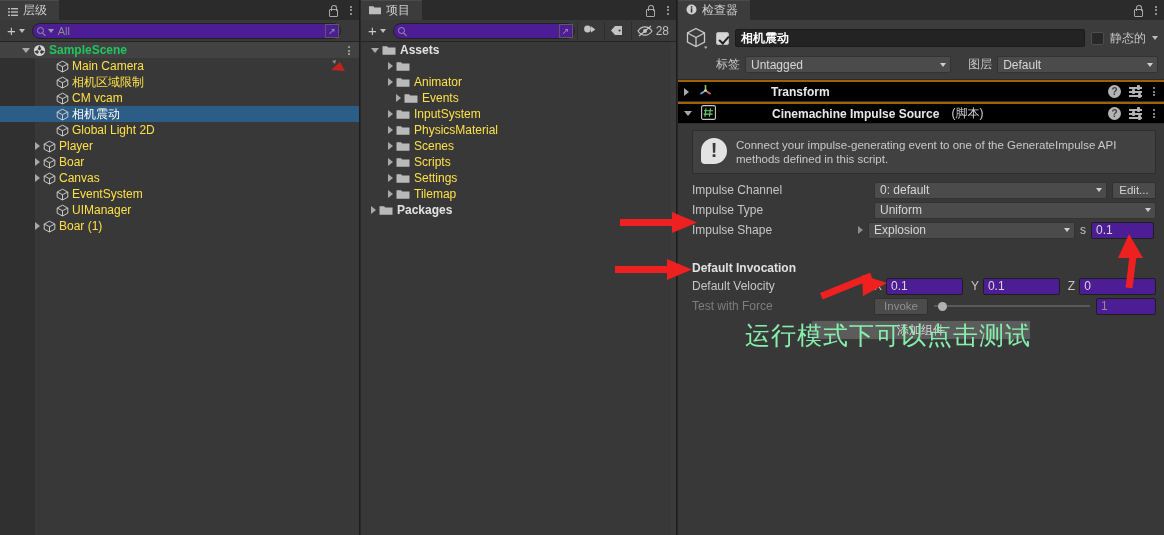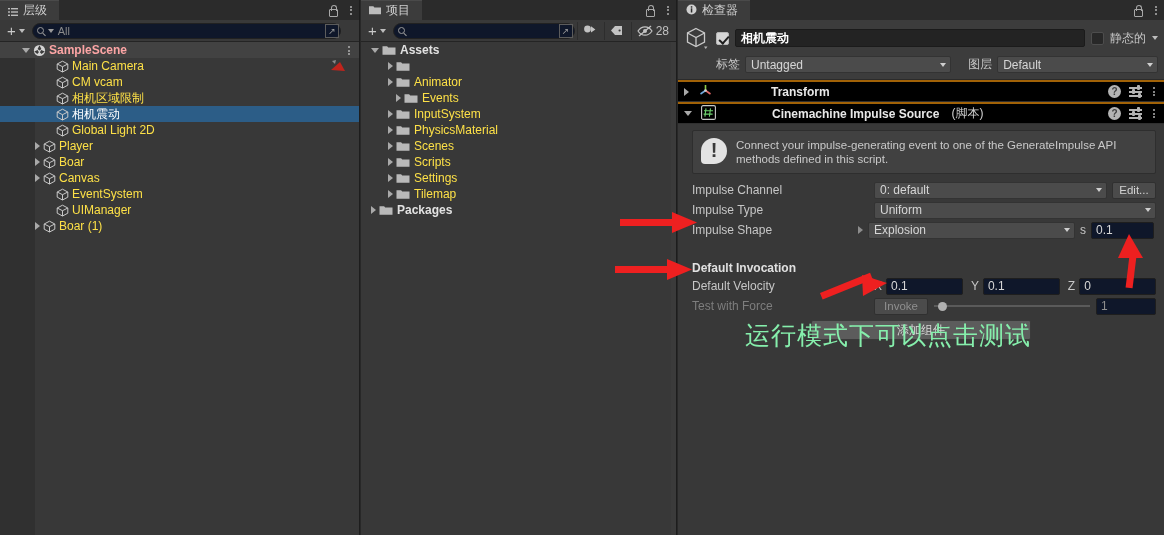--- a/index.html
+++ b/index.html
@@ -45,40 +45,40 @@
   .tb-btn {
     height:18px; display:flex; align-items:center; gap:3px;
     padding:0 5px; color:#c8c8c8;
   }
   .plus { font-size:15px; line-height:12px; color:#c9c9c9; }
   .caret-dn {
     width:0;height:0;border-left:3.5px solid transparent;border-right:3.5px solid transparent;
     border-top:4px solid #bdbdbd;
   }
   .searchbox {
-    flex:1; height:16px; background:#0f172a; border:1px solid #212121; border-radius:8px;
+    flex:1; height:16px; background:#4c1d95; border:1px solid #212121; border-radius:8px;
     display:flex; align-items:center; padding:0 4px; gap:4px; color:#8a8a8a; font-size:11px;
     position:relative;
   }
   .mag { width:7px; height:7px; border:1.3px solid #9a9a9a; border-radius:50%; position:relative; flex:none; }
   .mag:after { content:""; position:absolute; right:-3px; bottom:-2px; width:4px; height:1.3px; background:#9a9a9a; transform:rotate(45deg); }
   .sb-right {
     position:absolute; right:1px; top:0px; width:14px; height:14px;
     border:1px solid #5c5c5c; color:#9a9a9a; font-size:9px; line-height:12px; text-align:center;
   }
 
   
   #hierarchy { left:0; width:360px; height:535px; background:#383838; border-right:1px solid #1d1d1d; }
   .hier-body { position:relative; height:493px; background:#383838; }
   .hier-gutter { position:absolute; left:0; top:0; width:35px; height:100%; background:#303030; }
   .row {
     position:relative; height:16px; display:flex; align-items:center;
     font-size:12px; color:#fde047; white-space:nowrap;
   }
-  .row.scene { background:#424242; font-weight:bold; color:#fca5a5; }
+  .row.scene { background:#424242; font-weight:bold; color:#22c55e; }
   .row.sel { background:#2c5d87; color:#ffffff; }
   .tri {
     width:0;height:0; flex:none;
     border-top:4px solid transparent; border-bottom:4px solid transparent;
     border-left:5px solid #a9a9a9; margin-right:3px;
   }
   .tri.open { border-left:4px solid transparent; border-right:4px solid transparent;
               border-top:5px solid #a9a9a9; border-bottom:none; margin-right:3px; }
   .tri.blank { border:none; width:5px; margin-right:3px; }
   .go-ico { width:13px; height:13px; flex:none; margin-right:3px; }
@@ -142,21 +142,21 @@
     padding:7px 8px; color:#c9c9c9; font-size:11.5px; line-height:14px;
   }
   .bang {
     width:26px;height:26px;flex:none;border-radius:50% 50% 50% 4px;background:#e3e3e3;
     color:#3a3a3a;font-weight:bold;font-size:20px;line-height:24px;text-align:center;
   }
   .frow { display:flex; align-items:center; height:18px; margin-top:2px; }
   .frow .fl { width:182px; color:#c6c6c6; font-size:12px; flex:none; }
   .frow .fl.dim { color:#7e7e7e; }
   .fld {
-    height:17px; background:#0f172a; border:1px solid #1e1e1e; border-radius:2px;
+    height:17px; background:#4c1d95; border:1px solid #1e1e1e; border-radius:2px;
     color:#d8d8d8; font-size:12px; display:flex; align-items:center; padding:0 4px;
   }
   .btn-sm {
     height:17px; background:#4b4b4b; border:1px solid #303030; border-radius:2px;
     color:#d2d2d2; font-size:11.5px; display:flex; align-items:center; justify-content:center;
     padding:0 6px;
   }
   .btn-sm.dim { color:#8f8f8f; }
   .axis { color:#c6c6c6; font-size:12px; margin:0 4px 0 0; }
   .sec-title { font-weight:bold; color:#e0e0e0; font-size:12px; margin-top:22px; }
@@ -248,29 +248,29 @@
                 <path d="M2 11 L11 3 L16 12 Z" fill="#c0241c"></path>
                 <path d="M3 2 L7 1 L6 5 Z" fill="#8a8a8a"></path>
               </svg></span>
           </div>
           <div class="row" style="padding-left:48px;">
             <span class="tri blank"></span>
             <span class="go-ico"><svg width="13" height="13" viewBox="0 0 13 13">
                 <path d="M6.5 1.2L11.8 4v5.2L6.5 12 1.2 9.2V4z" fill="none" stroke="#c9c9c9" stroke-width="1"></path>
                 <path d="M1.2 4L6.5 6.7 11.8 4M6.5 6.7V12" fill="none" stroke="#c9c9c9" stroke-width="1"></path>
               </svg></span>
-            <span>CM vcam</span>
+            <span>相机区域限制</span>
           </div>
           <div class="row" style="padding-left:48px;">
             <span class="tri blank"></span>
             <span class="go-ico"><svg width="13" height="13" viewBox="0 0 13 13">
                 <path d="M6.5 1.2L11.8 4v5.2L6.5 12 1.2 9.2V4z" fill="none" stroke="#c9c9c9" stroke-width="1"></path>
                 <path d="M1.2 4L6.5 6.7 11.8 4M6.5 6.7V12" fill="none" stroke="#c9c9c9" stroke-width="1"></path>
               </svg></span>
-            <span>相机区域限制</span>
+            <span>CM vcam</span>
           </div>
           <div class="row sel" style="padding-left:48px;">
             <span class="tri blank"></span>
             <span class="go-ico"><svg width="13" height="13" viewBox="0 0 13 13">
                 <path d="M6.5 1.2L11.8 4v5.2L6.5 12 1.2 9.2V4z" fill="none" stroke="#c9c9c9" stroke-width="1"></path>
                 <path d="M1.2 4L6.5 6.7 11.8 4M6.5 6.7V12" fill="none" stroke="#c9c9c9" stroke-width="1"></path>
               </svg></span>
             <span>相机震动</span>
           </div>
           <div class="row" style="padding-left:48px;">

